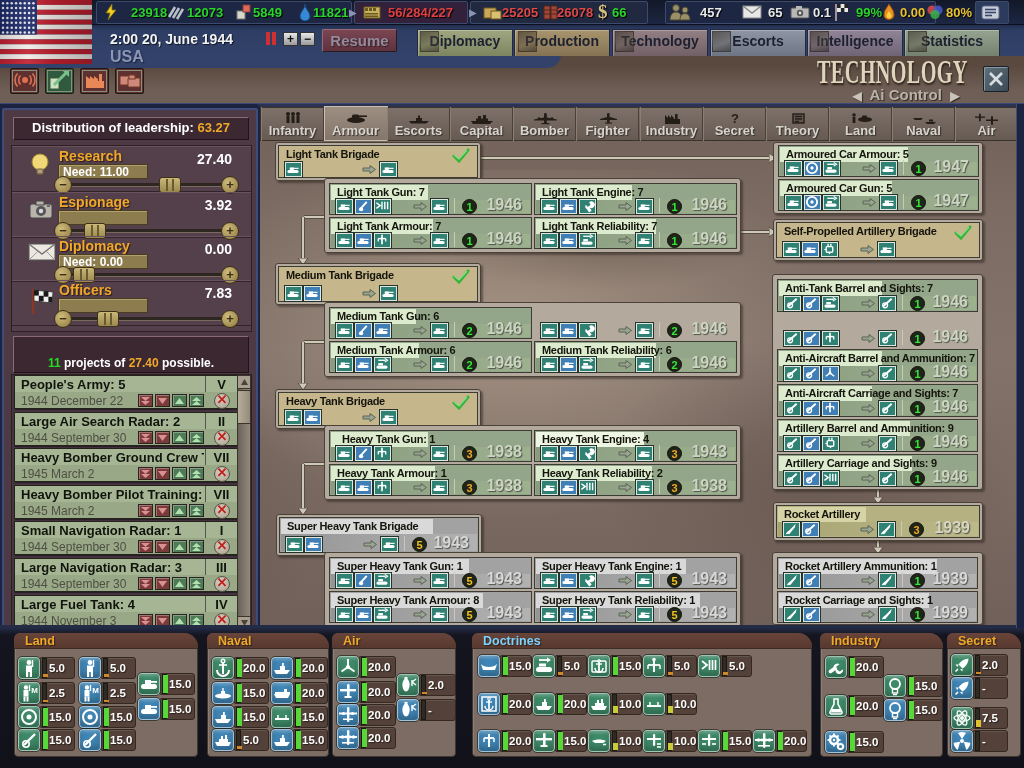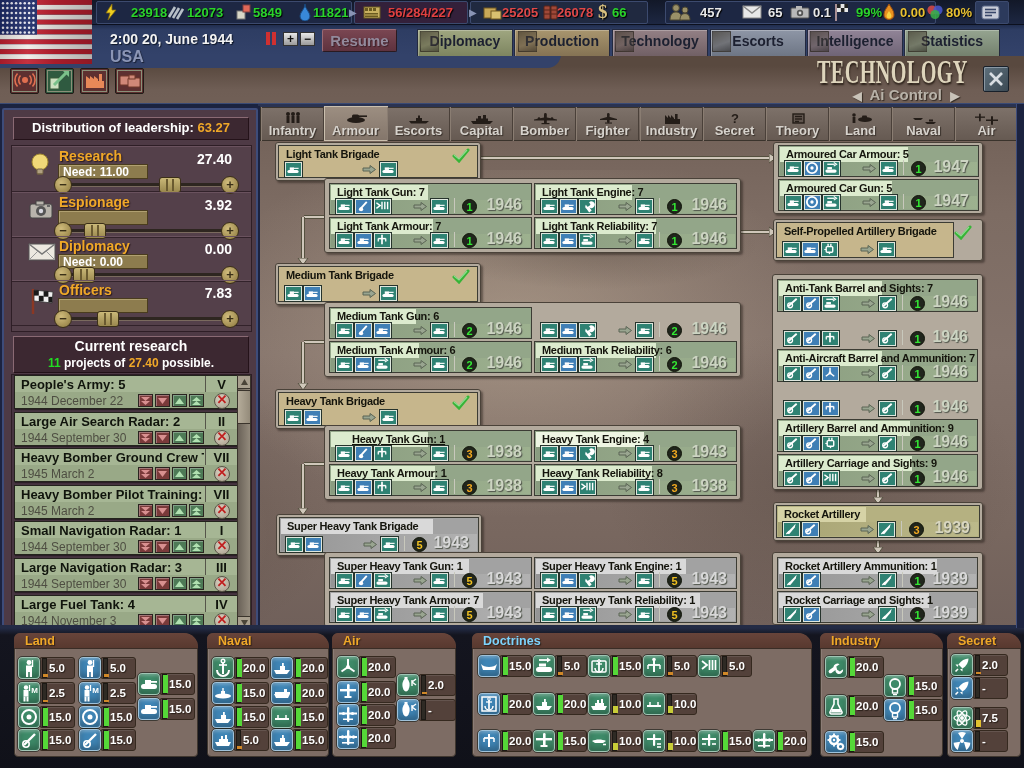--- a/index.html
+++ b/index.html
@@ -1028,21 +1028,21 @@
         </svg>
       </div>
     </div>
     <div style="position:absolute;left:659px;top:356px;width:1px;height:15px;background:#c8c8bc;"></div>
     <div style="position:absolute;left:667px;top:357px;width:15px;height:15px;border-radius:50%;background:#20251c;border:1px solid #101408;color:#33e833;font:bold 11px 'Liberation Sans',sans-serif;text-align:center;line-height:15px;">2</div>
     <div style="position:absolute;left:681px;top:354px;width:46px;text-align:right;font:bold 16px 'Liberation Sans',sans-serif;color:#ccd4c2;text-shadow:1px 1px 1px #50554b;">1946</div>
     <div style="position:absolute;left:324px;top:425px;width:417px;height:75px;background:#b3aa9d;border:1px solid #4a4239;border-radius:3px;box-shadow:2px 2px 2px rgba(30,25,20,0.45);"></div>
     <div style="position:absolute;left:329px;top:430px;width:203px;height:32px;background:#93a689;border:1px solid #3c3c34;box-sizing:border-box;overflow:hidden;">
       <div style="position:absolute;left:1px;top:1px;width:97px;height:15px;background:#dcebce;"></div>
       <div style="position:absolute;left:1px;top:16px;right:1px;bottom:1px;background:linear-gradient(90deg,#8a9c80,#9db18f);"></div>
-      <div style="position:absolute;left:22px;top:2px;font:bold 11px 'Liberation Sans',sans-serif;letter-spacing:-0.3px;color:#14140c;white-space:nowrap;text-decoration:underline;">Heavy Tank Gun: 1</div>
+      <div style="position:absolute;left:12px;top:2px;font:bold 11px 'Liberation Sans',sans-serif;letter-spacing:-0.3px;color:#14140c;white-space:nowrap;">Heavy Tank Gun: 1</div>
     </div>
     <div style="position:absolute;left:336px;top:446px;width:17px;height:15px;background:#2f8273;border:1px solid #dfe8df;outline:1px solid #26332c;box-sizing:border-box;">
       <div style="position:absolute;left:-1px;top:-1px;">
         <svg width="16" height="14" viewBox="0 0 16 15">
           <rect x="2" y="8.5" width="12" height="3.4" rx="1.7" fill="#ffffff"></rect>
           <rect x="4.5" y="5.8" width="4.5" height="2.7" fill="#ffffff"></rect>
           <rect x="8.5" y="6.2" width="5.5" height="1.2" fill="#ffffff"></rect>
         </svg>
       </div>
     </div>
@@ -1174,21 +1174,21 @@
           <rect x="8.5" y="6.2" width="5.5" height="1.2" fill="#ffffff"></rect>
         </svg>
       </div>
     </div>
     <div style="position:absolute;left:454px;top:479px;width:1px;height:15px;background:#c8c8bc;"></div>
     <div style="position:absolute;left:462px;top:480px;width:15px;height:15px;border-radius:50%;background:#20251c;border:1px solid #101408;color:#f0a820;font:bold 11px 'Liberation Sans',sans-serif;text-align:center;line-height:15px;">3</div>
     <div style="position:absolute;left:476px;top:477px;width:46px;text-align:right;font:bold 16px 'Liberation Sans',sans-serif;color:#ccd4c2;text-shadow:1px 1px 1px #50554b;">1938</div>
     <div style="position:absolute;left:534px;top:464px;width:203px;height:32px;background:#93a689;border:1px solid #3c3c34;box-sizing:border-box;overflow:hidden;">
       <div style="position:absolute;left:1px;top:1px;width:116px;height:15px;background:#dcebce;"></div>
       <div style="position:absolute;left:1px;top:16px;right:1px;bottom:1px;background:linear-gradient(90deg,#8a9c80,#9db18f);"></div>
-      <div style="position:absolute;left:7px;top:2px;font:bold 11px 'Liberation Sans',sans-serif;letter-spacing:-0.3px;color:#14140c;white-space:nowrap;">Heavy Tank Reliability: 8</div>
+      <div style="position:absolute;left:7px;top:2px;font:bold 11px 'Liberation Sans',sans-serif;letter-spacing:-0.3px;color:#14140c;white-space:nowrap;">Heavy Tank Reliability: 2</div>
     </div>
     <div style="position:absolute;left:541px;top:480px;width:17px;height:15px;background:#2f8273;border:1px solid #dfe8df;outline:1px solid #26332c;box-sizing:border-box;">
       <div style="position:absolute;left:-1px;top:-1px;">
         <svg width="16" height="14" viewBox="0 0 16 15">
           <rect x="2" y="8.5" width="12" height="3.4" rx="1.7" fill="#ffffff"></rect>
           <rect x="4.5" y="5.8" width="4.5" height="2.7" fill="#ffffff"></rect>
           <rect x="8.5" y="6.2" width="5.5" height="1.2" fill="#ffffff"></rect>
         </svg>
       </div>
     </div>
@@ -1321,21 +1321,21 @@
           <rect x="8.5" y="6.2" width="5.5" height="1.2" fill="#ffffff"></rect>
         </svg>
       </div>
     </div>
     <div style="position:absolute;left:659px;top:572px;width:1px;height:15px;background:#c8c8bc;"></div>
     <div style="position:absolute;left:667px;top:573px;width:15px;height:15px;border-radius:50%;background:#20251c;border:1px solid #101408;color:#f0c020;font:bold 11px 'Liberation Sans',sans-serif;text-align:center;line-height:15px;">5</div>
     <div style="position:absolute;left:681px;top:570px;width:46px;text-align:right;font:bold 16px 'Liberation Sans',sans-serif;color:#d8d8d8;text-shadow:1px 1px 1px #50554b;">1943</div>
     <div style="position:absolute;left:329px;top:591px;width:203px;height:32px;background:#a2a2a2;border:1px solid #3c3c34;box-sizing:border-box;overflow:hidden;">
       <div style="position:absolute;left:1px;top:1px;width:152px;height:15px;background:#d9d9d9;"></div>
       <div style="position:absolute;left:1px;top:16px;right:1px;bottom:1px;background:linear-gradient(90deg,#959595,#b2b2b2);"></div>
-      <div style="position:absolute;left:7px;top:2px;font:bold 11px 'Liberation Sans',sans-serif;letter-spacing:-0.3px;color:#14140c;white-space:nowrap;">Super Heavy Tank Armour: 7</div>
+      <div style="position:absolute;left:7px;top:2px;font:bold 11px 'Liberation Sans',sans-serif;letter-spacing:-0.3px;color:#14140c;white-space:nowrap;">Super Heavy Tank Armour: 8</div>
     </div>
     <div style="position:absolute;left:336px;top:607px;width:17px;height:15px;background:#2f8273;border:1px solid #dfe8df;outline:1px solid #26332c;box-sizing:border-box;">
       <div style="position:absolute;left:-1px;top:-1px;">
         <svg width="16" height="14" viewBox="0 0 16 15">
           <rect x="2" y="8.5" width="12" height="3.4" rx="1.7" fill="#ffffff"></rect>
           <rect x="4.5" y="5.8" width="4.5" height="2.7" fill="#ffffff"></rect>
           <rect x="8.5" y="6.2" width="5.5" height="1.2" fill="#ffffff"></rect>
         </svg>
       </div>
     </div>
@@ -1518,21 +1518,21 @@
           <rect x="2" y="8.5" width="12" height="3.4" rx="1.7" fill="#ffffff"></rect>
           <rect x="4.5" y="5.8" width="4.5" height="2.7" fill="#ffffff"></rect>
           <rect x="8.5" y="6.2" width="5.5" height="1.2" fill="#ffffff"></rect>
         </svg>
       </div>
     </div>
     <div style="position:absolute;left:903px;top:194px;width:1px;height:15px;background:#c8c8bc;"></div>
     <div style="position:absolute;left:911px;top:195px;width:15px;height:15px;border-radius:50%;background:#20251c;border:1px solid #101408;color:#33e833;font:bold 11px 'Liberation Sans',sans-serif;text-align:center;line-height:15px;">1</div>
     <div style="position:absolute;left:923px;top:192px;width:46px;text-align:right;font:bold 16px 'Liberation Sans',sans-serif;color:#ccd4c2;text-shadow:1px 1px 1px #50554b;">1947</div>
     <div style="position:absolute;left:773px;top:219px;width:210px;height:42px;background:#b3aa9d;border:1px solid #4a4239;border-radius:3px;box-shadow:2px 2px 2px rgba(30,25,20,0.45);"></div>
-    <div style="position:absolute;left:776px;top:222px;width:178px;height:36px;background:#c6b68c;border:1px solid #3c3c34;box-sizing:border-box;overflow:hidden;">
+    <div style="position:absolute;left:776px;top:222px;width:204px;height:36px;background:#c6b68c;border:1px solid #3c3c34;box-sizing:border-box;overflow:hidden;">
       <div style="position:absolute;left:7px;top:2px;font:bold 11px 'Liberation Sans',sans-serif;letter-spacing:-0.3px;color:#14140c;white-space:nowrap;">Self-Propelled Artillery Brigade</div>
     </div>
     <div style="position:absolute;left:783px;top:242px;width:17px;height:15px;background:#2f8273;border:1px solid #dfe8df;outline:1px solid #26332c;box-sizing:border-box;">
       <div style="position:absolute;left:-1px;top:-1px;">
         <svg width="16" height="14" viewBox="0 0 16 15">
           <rect x="2" y="8.5" width="12" height="3.4" rx="1.7" fill="#ffffff"></rect>
           <rect x="4.5" y="5.8" width="4.5" height="2.7" fill="#ffffff"></rect>
           <rect x="8.5" y="6.2" width="5.5" height="1.2" fill="#ffffff"></rect>
         </svg>
       </div>
@@ -1707,20 +1707,25 @@
       <div style="position:absolute;left:-1px;top:-1px;">
         <svg width="16" height="14" viewBox="0 0 16 15">
           <line x1="4" y1="11" x2="13" y2="3" stroke="#ffffff" stroke-width="2"></line>
           <circle cx="6" cy="10" r="2.6" fill="none" stroke="#ffffff" stroke-width="1.4"></circle>
         </svg>
       </div>
     </div>
     <div style="position:absolute;left:902px;top:365px;width:1px;height:15px;background:#c8c8bc;"></div>
     <div style="position:absolute;left:910px;top:366px;width:15px;height:15px;border-radius:50%;background:#20251c;border:1px solid #101408;color:#33e833;font:bold 11px 'Liberation Sans',sans-serif;text-align:center;line-height:15px;">1</div>
     <div style="position:absolute;left:922px;top:363px;width:46px;text-align:right;font:bold 16px 'Liberation Sans',sans-serif;color:#ccd4c2;text-shadow:1px 1px 1px #50554b;">1946</div>
+    <div style="position:absolute;left:777px;top:384px;width:201px;height:33px;background:#93a689;border:1px solid #3c3c34;box-sizing:border-box;overflow:hidden;">
+      <div style="position:absolute;left:1px;top:1px;width:93px;height:15px;background:#dcebce;"></div>
+      <div style="position:absolute;left:1px;top:16px;right:1px;bottom:1px;background:linear-gradient(90deg,#8a9c80,#9db18f);"></div>
+      <div style="position:absolute;left:7px;top:2px;font:bold 11px 'Liberation Sans',sans-serif;letter-spacing:-0.3px;color:#14140c;white-space:nowrap;">Anti-Aircraft Carriage and Sights: 7</div>
+    </div>
     <div style="position:absolute;left:784px;top:401px;width:17px;height:15px;background:#2f8273;border:1px solid #dfe8df;outline:1px solid #26332c;box-sizing:border-box;">
       <div style="position:absolute;left:-1px;top:-1px;">
         <svg width="16" height="14" viewBox="0 0 16 15">
           <line x1="4" y1="11" x2="13" y2="3" stroke="#ffffff" stroke-width="2"></line>
           <circle cx="6" cy="10" r="2.6" fill="none" stroke="#ffffff" stroke-width="1.4"></circle>
         </svg>
       </div>
     </div>
     <div style="position:absolute;left:803px;top:401px;width:17px;height:15px;background:#3f7fb5;border:1px solid #dfe8df;outline:1px solid #26332c;box-sizing:border-box;">
       <div style="position:absolute;left:-1px;top:-1px;">
@@ -2038,21 +2043,20 @@
     <div class="abs" style="left:59px;top:282px;font:bold 14px 'Liberation Sans',sans-serif;color:#f0a828;text-shadow:1px 1px 1px #2a1a20;">Officers</div>
     <div class="abs" style="left:160px;top:285px;width:72px;text-align:right;font:bold 14px 'Liberation Sans',sans-serif;color:#fff;">7.83</div>
     <div class="abs" style="left:58px;top:298px;width:90px;height:15px;background:#8d7c4e;border:1px solid #4a3c1e;box-shadow:inset 1px 1px 0 #b0a070;font:bold 12px 'Liberation Sans',sans-serif;color:#fff;padding-left:4px;line-height:14px;"></div>
     <div class="abs" style="left:63px;top:317px;width:167px;height:4px;background:#2e2620;border-bottom:1px solid #7a6a5e;"></div>
     <div class="abs" style="left:54px;top:310px;width:18px;height:18px;border-radius:50%;background:radial-gradient(circle at 38% 35%,#d0bc7c,#a08c50 70%,#786838);border:1px solid #3c3018;font:bold 13px 'Liberation Sans',sans-serif;color:#3a3018;text-align:center;line-height:16px;">−</div>
     <div class="abs" style="left:221px;top:310px;width:18px;height:18px;border-radius:50%;background:radial-gradient(circle at 38% 35%,#d0bc7c,#a08c50 70%,#786838);border:1px solid #3c3018;font:bold 13px 'Liberation Sans',sans-serif;color:#3a3018;text-align:center;line-height:16px;">+</div>
     <div class="abs" style="left:97px;top:311px;width:22px;height:16px;border-radius:3px;background:linear-gradient(180deg,#cab878,#9a884e);border:1px solid #3c3018;"></div>
     <div class="abs" style="left:104px;top:313px;width:1.5px;height:12px;background:#6a5a30;"></div>
     <div class="abs" style="left:110px;top:313px;width:1.5px;height:12px;background:#6a5a30;"></div>
     <div class="abs" style="left:13px;top:336px;width:236px;height:37px;background:#3c2831;border:1px solid #241219;border-top-color:#8a6a74;border-left-color:#8a6a74;"></div>
-    <div class="abs" style="left:13px;top:338px;width:236px;text-align:center;font:bold 14px 'Liberation Sans',sans-serif;color:#fff;">Current research</div>
     <div class="abs" style="left:13px;top:356px;width:236px;text-align:center;font:bold 12px 'Liberation Sans',sans-serif;color:#fff;"><span style="color:#22dd22;">11</span> projects of <span style="color:#f0a828;">27.40</span> possible.</div>
     <div class="abs" style="left:11px;top:374px;width:241px;height:256px;background:#463440;border:1px solid #2e1e26;"></div>
     <div class="abs" style="left:14px;top:375.0px;width:224px;height:34px;border:1px solid #23231c;box-shadow:1px 1px 1px rgba(0,0,0,0.4);background:#a6b694;"></div>
     <div class="abs" style="left:15px;top:392.0px;width:222px;height:16px;background:#99a987;"></div>
     <div class="abs" style="left:205px;top:376.0px;width:1px;height:16px;background:#55554a;"></div>
     <div class="abs" style="left:21px;top:377.0px;width:183px;overflow:hidden;font:bold 13px 'Liberation Sans',sans-serif;color:#10140c;white-space:nowrap;">People's Army: 5</div>
     <div class="abs" style="left:206px;top:377.0px;width:31px;text-align:center;font:bold 13px 'Liberation Sans',sans-serif;color:#10140c;">V</div>
     <div class="abs" style="left:21px;top:394.0px;font:12px 'Liberation Sans',sans-serif;color:#4e4e42;">1944 December 22</div>
     <div class="abs" style="left:138px;top:394.0px;width:15px;height:13px;background:#7a3a3a;border:1px solid #2a2420;box-shadow:inset 1px 1px 0 rgba(255,255,255,0.3);">
       <svg width="13" height="11" viewBox="0 0 13 11">

